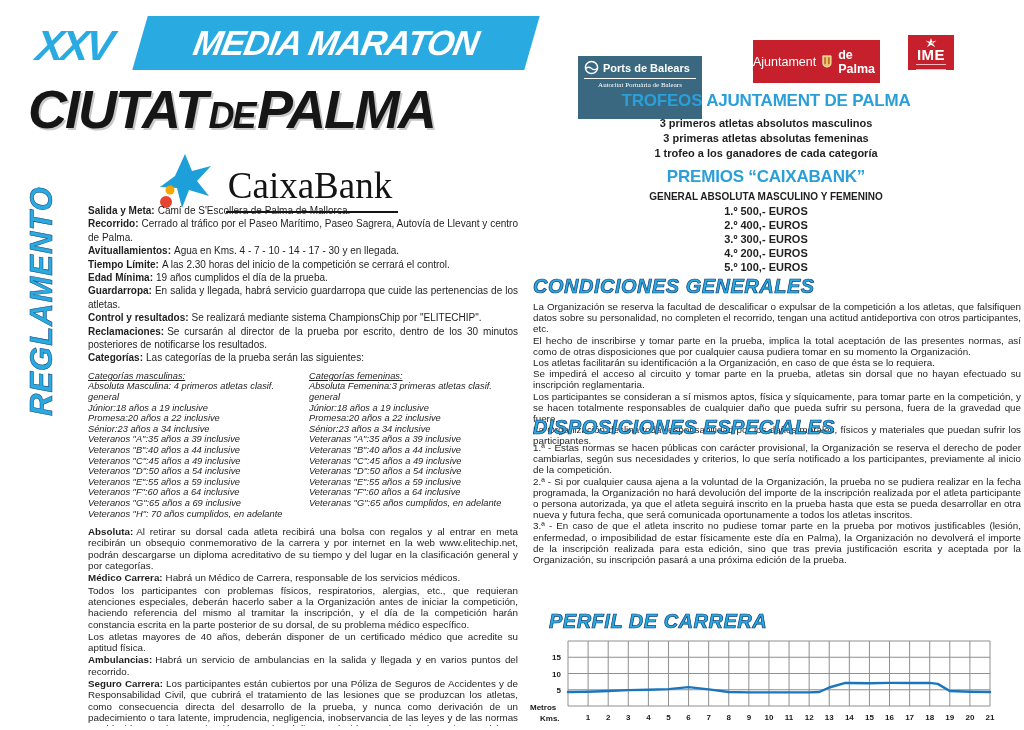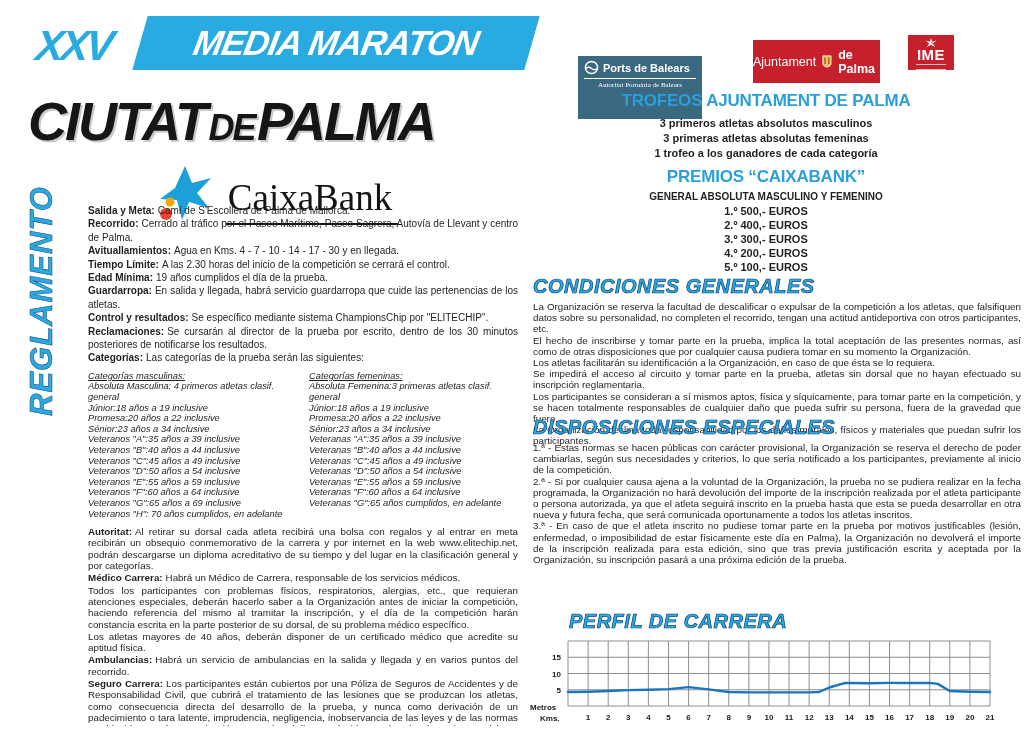--- a/index.html
+++ b/index.html
@@ -9,21 +9,21 @@
 
   
   #header-logo { left:28px; top:14px; width:500px; }
   .banner-row { position:relative; height:60px; }
   .xxv { position:absolute; left:8px; top:8px; font-size:42px; font-weight:900; font-style:italic;
          color:#29abe2; letter-spacing:-3px; transform:skewX(-6deg); }
   .banner { position:absolute; left:112px; top:2px; width:392px; height:54px; background:#29abe2;
             transform:skewX(-16deg); display:flex; align-items:center; justify-content:center; }
   .banner-text { font-size:35px; font-weight:900; font-style:italic; color:#ffffff;
                  letter-spacing:-1px; transform:skewX(6deg); white-space:nowrap; }
-  .ciutat-row { margin-top:16px; font-weight:900; font-style:italic; color:#161616;
+  .ciutat-row { margin-top:4px; font-weight:900; font-style:italic; color:#161616;
                 letter-spacing:-2px; white-space:nowrap;
                 text-shadow:2px 2px 0 #c9c9c9; }
   .ciutat-big { font-size:54px; }
   .ciutat-de  { font-size:36px; }
   .caixabank-row { margin-top:8px; display:flex; align-items:center; justify-content:center; gap:14px; }
   .caixabank-text { font-family:"Liberation Serif", serif; font-size:37px; color:#141414;
                     border-bottom:2px solid #141414; padding:0 6px 4px 2px;margin-top:16px; }
 
   
   #reglamento-label { left:24px; top:202px; height:214px; writing-mode:vertical-rl;
@@ -68,21 +68,21 @@
   #premios .bold-line { line-height:14px; }
 
   .fancy-h { font-size:20px; font-weight:900; font-style:italic; color:#29abe2;
              -webkit-text-stroke:0.7px #0d3b74; letter-spacing:0.5px; white-space:nowrap; }
   #condiciones { left:533px; top:275px; width:488px; }
   #disposiciones { left:533px; top:416px; width:488px; }
   .body-text { margin-top:3px; }
   .body-text p { font-size:9.8px; line-height:11.2px; text-align:justify; }
 
   #perfil { left:533px; top:610px; width:491px; }
-  #perfil .fancy-h { margin-left:36px;font-style:italic; }
+  #perfil .fancy-h { margin-left:16px;font-style:italic; }
   #profile-chart { margin-top:0px; margin-left:-5px; }
 </style>
 </head>
 <body>
 
 <div id="header-logo" class="abs">
   <div class="banner-row">
     <div class="xxv">XXV</div>
     <div class="banner">
       <span class="banner-text">MEDIA MARATON</span>
@@ -113,21 +113,21 @@
       <p><span class="rl">Recorrido:</span><span>Cerrado al tráfico por el Paseo Marítimo, Paseo Sagrera, Autovía de Llevant y centro de Palma.</span></p>
 
       <p><span class="rl">Avituallamientos:</span><span>Agua en Kms. 4 - 7 - 10 - 14 - 17 - 30 y en llegada.</span></p>
 
       <p><span class="rl">Tiempo Límite:</span><span>A las 2.30 horas del inicio de la competición se cerrará el control.</span></p>
 
       <p><span class="rl">Edad Mínima:</span><span>19 años cumplidos el día de la prueba.</span></p>
 
       <p><span class="rl">Guardarropa:</span><span>En salida y llegada, habrá servicio guardarropa que cuide las pertenencias de los atletas.</span></p>
 
-      <p><span class="rl">Control y resultados:</span><span>Se específico mediante sistema ChampionsChip por "ELITECHIP".</span></p>
+      <p><span class="rl">Control y resultados:</span><span>Se realizará mediante sistema ChampionsChip por "ELITECHIP".</span></p>
 
       <p><span class="rl">Reclamaciones:</span><span>Se cursarán al director de la prueba por escrito, dentro de los 30 minutos posteriores de notificarse los resultados.</span></p>
 
       <p><span class="rl">Categorías:</span><span>Las categorías de la prueba serán las siguientes:</span></p>
     </div>
 
   <div class="cats">
     <div class="cat-col">
       <div class="cat-title">Categorías masculinas:</div>
       <div>
@@ -160,21 +160,21 @@
           <div class="cat-item">Veteranas "D":50 años a 54 inclusive</div>
           <div class="cat-item">Veteranas "E":55 años a 59 inclusive</div>
           <div class="cat-item">Veteranas "F":60 años a 64 inclusive</div>
           <div class="cat-item">Veteranas "G":65 años cumplidos, en adelante</div>
         </div>
     </div>
   </div>
 
   <div class="paras">
 
-      <p><span class="rl">Autoritat:</span><span>Al retirar su dorsal cada atleta recibirá una bolsa con regalos y al entrar en meta recibirán un obsequio conmemorativo de la carrera y por internet en la web www.elitechip.net, podrán descargarse un diploma acreditativo de su tiempo y del lugar en la clasificación general y por categorías.</span></p>
+      <p><span class="rl">Absoluta:</span><span>Al retirar su dorsal cada atleta recibirá una bolsa con regalos y al entrar en meta recibirán un obsequio conmemorativo de la carrera y por internet en la web www.elitechip.net, podrán descargarse un diploma acreditativo de su tiempo y del lugar en la clasificación general y por categorías.</span></p>
 
       <p><span class="rl">Médico Carrera:</span><span>Habrá un Médico de Carrera, responsable de los servicios médicos.</span></p>
 
       <p><span>Todos los participantes con problemas físicos, respiratorios, alergias, etc., que requieran atenciones especiales, deberán hacerlo saber a la Organización antes de iniciar la competición, haciendo referencia del mismo al tramitar la inscripción, y el día de la competición harán constancia escrita en la parte posterior de su dorsal, de su problema médico específico.</span></p>
 
       <p><span>Los atletas mayores de 40 años, deberán disponer de un certificado médico que acredite su aptitud física.</span></p>
 
       <p><span class="rl">Ambulancias:</span><span>Habrá un servicio de ambulancias en la salida y llegada y en varios puntos del recorrido.</span></p>
 
       <p><span class="rl">Seguro Carrera:</span><span>Los participantes están cubiertos por una Póliza de Seguros de Accidentes y de Responsabilidad Civil, que cubrirá el tratamiento de las lesiones que se produzcan los atletas, como consecuencia directa del desarrollo de la prueba, y nunca como derivación de un padecimiento o tara latente, imprudencia, negligencia, inobservancia de las leyes y de las normas establecidas por la Organización, o por los daños producidos en los desplazamientos al lugar donde se desarrolla la prueba, o de éste a la residencia de los atletas.</span></p>

